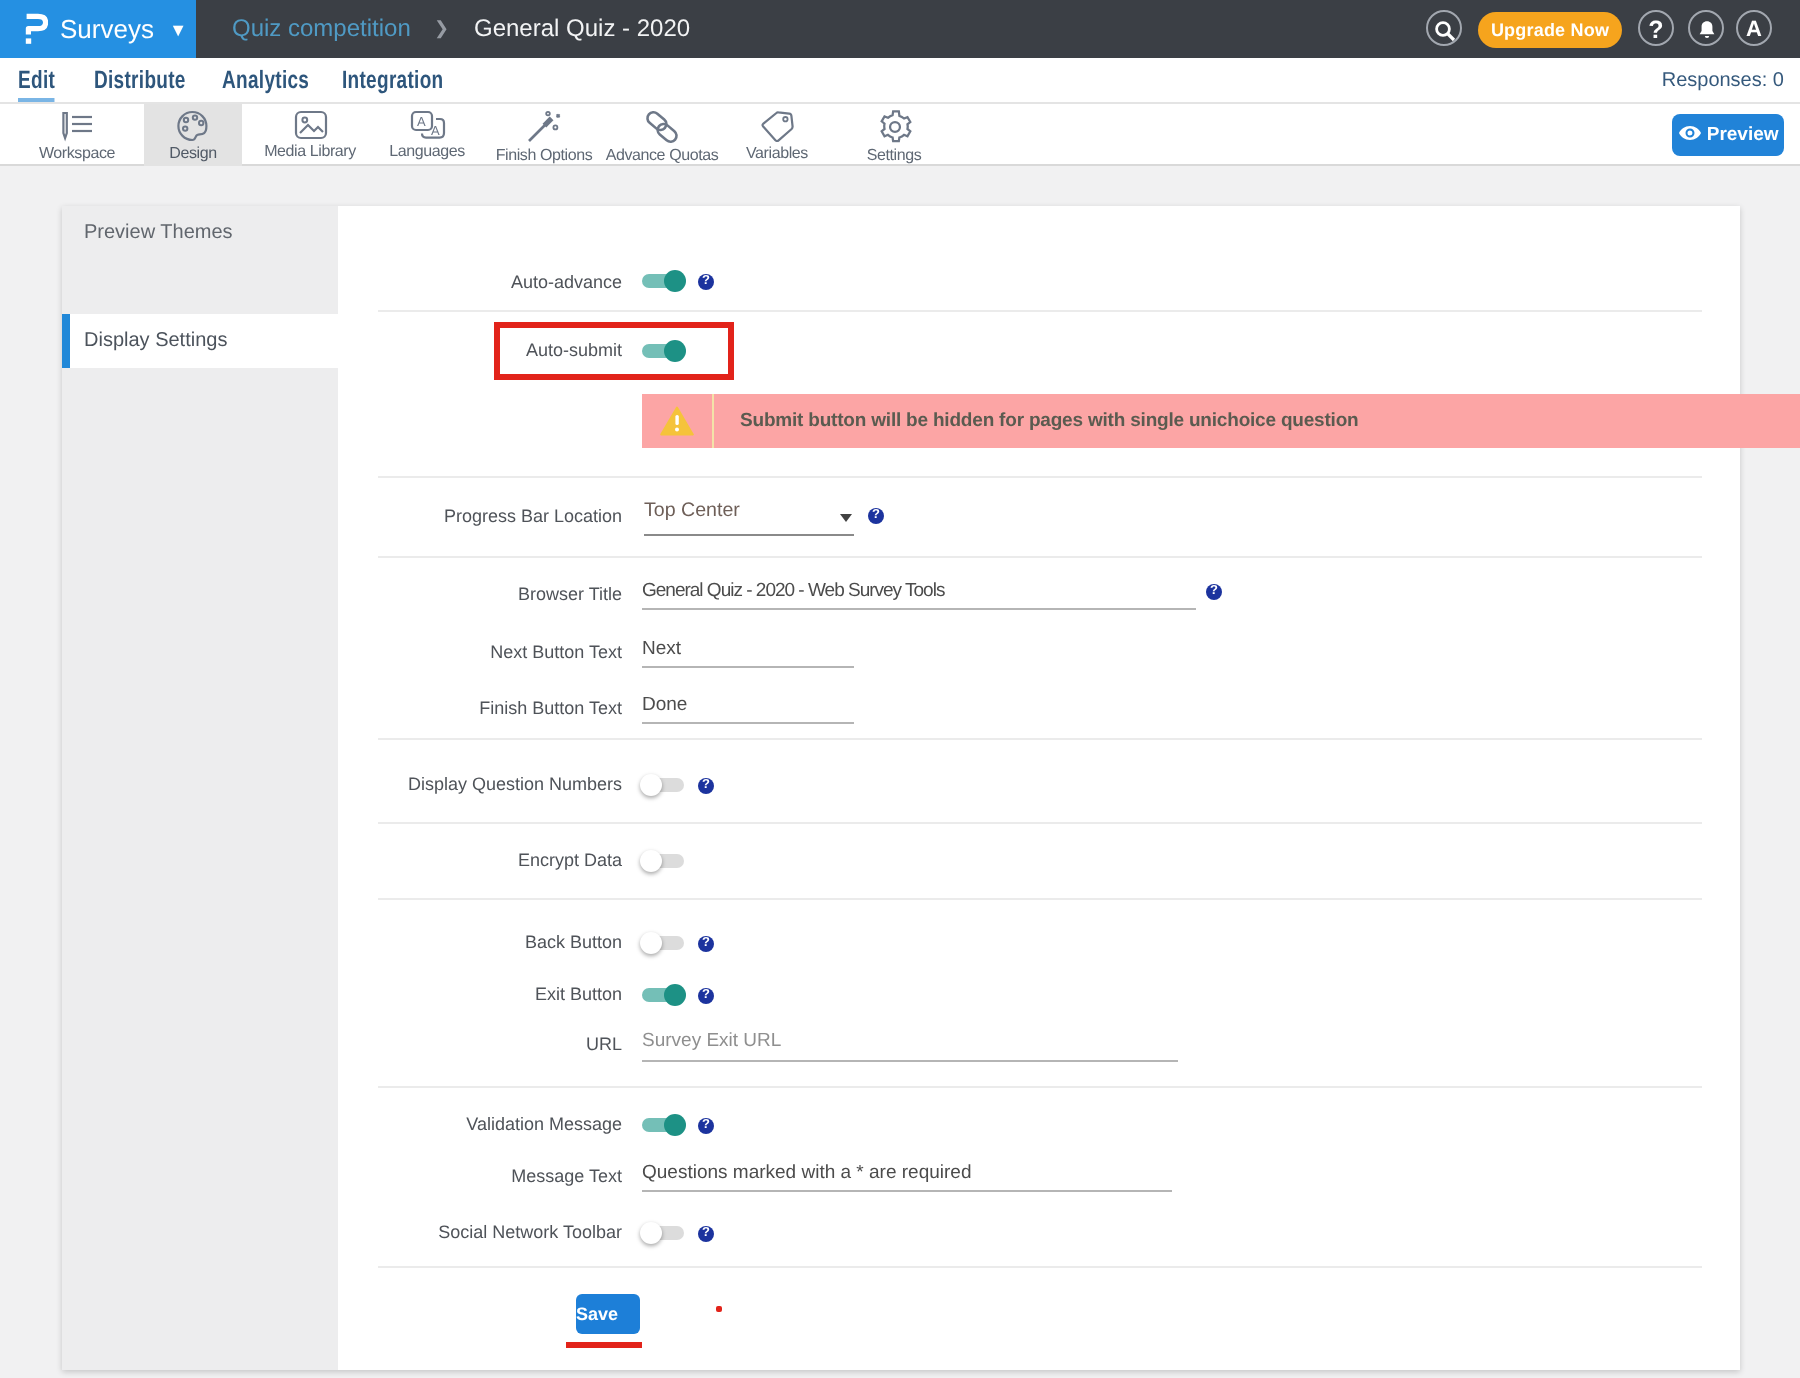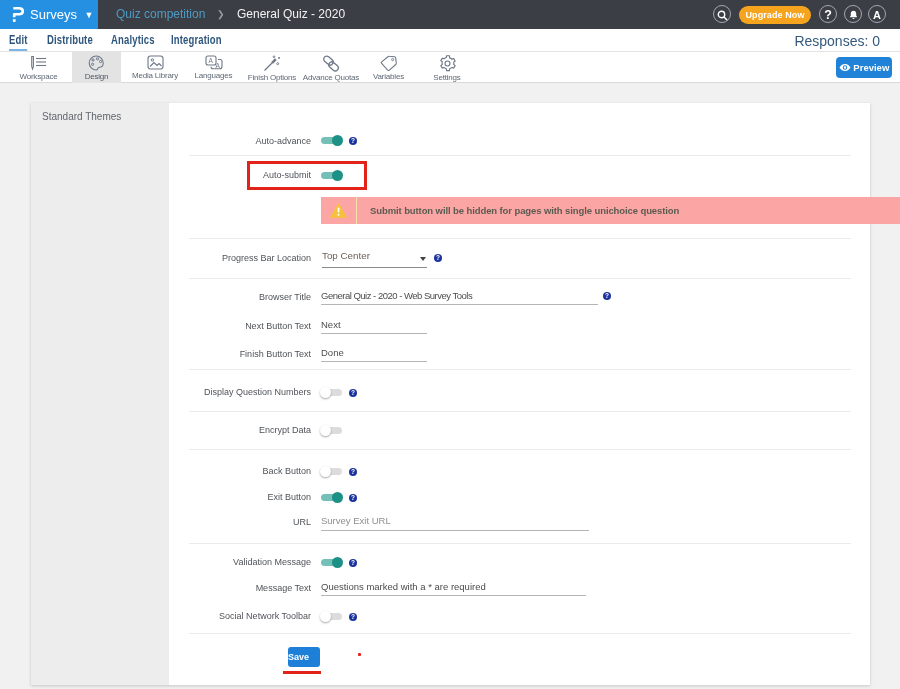--- a/index.html
+++ b/index.html
@@ -14,21 +14,21 @@
 #surveys .car { font-size:9px; vertical-align:1px; margin-left:4px; }
 .crumb1 { position:absolute; left:116px; top:0; height:29px; line-height:29px; color:#4f9ac4; font-size:12px; }
 .crumbsep { position:absolute; left:217px; top:0; height:29px; line-height:29px; color:#969ba3; font-size:9px; }
 .crumb2 { position:absolute; left:237px; top:0; height:29px; line-height:29px; color:#f2f3f4; font-size:12px; }
 .hcirc { position:absolute; top:5px; width:18px; height:18px; border:1px solid #a2a7af; border-radius:50%; color:#fff; text-align:center; }
 #upgrade { position:absolute; left:739px; top:5.5px; width:72px; height:18px; background:#f6a41d; border-radius:9px; color:#fff; font-size:9px; font-weight:bold; text-align:center; line-height:18px; letter-spacing:0.1px; }
 
 
 #tabs { position:absolute; left:0; top:29px; width:900px; height:23px; background:#fff; border-bottom:1px solid #e4e4e4; }
 .tab { position:absolute; top:0; height:22px; line-height:22px; color:#2e567c; font-size:12.5px; font-weight:bold; transform:scaleX(0.76); transform-origin:0 0; letter-spacing:0.2px; }
-#resp { position:absolute; right:20px; top:0; height:22px; line-height:24px; color:#35597c; font-size:14px; }
+#resp { position:absolute; right:8px; top:0; height:22px; line-height:24px; color:#35597c; font-size:10px; }
 
 
 #tbar { position:absolute; left:0; top:52px; width:900px; height:31px; background:#fff; border-bottom:1px solid #d9d9d9; }
 .titem { position:absolute; top:0; height:31px; text-align:center; }
 .titem svg { display:block; margin:2.5px auto 0; }
 .titem .tl { font-size:8px; letter-spacing:-0.2px; color:#5f6874; display:block; margin-top:1px; }
 #urlbox { position:absolute; left:647px; top:5px; width:178px; height:21px; background:#f2f2f2; border:1px solid #cfcfcf; border-radius:4px; font-size:8.8px; color:#3a3a3a; line-height:19px; padding-left:7px; letter-spacing:-0.1px; }
 #urlbox .pen { position:absolute; right:0; top:0; width:22px; height:19px; border-left:1px solid #d4d4d4; text-align:center; }
 #pvw { position:absolute; left:836px; top:5px; width:56px; height:21px; background:#2183d8; border-radius:4px; color:#fff; font-size:9.5px; font-weight:bold; text-align:center; line-height:21px; }
 
@@ -171,21 +171,22 @@
       </svg>
     <span class="tl">Settings</span>
   </div>
   <div id="pvw"><svg width="12" height="9" viewBox="0 0 24 18" style="vertical-align:-1px">
         <path d="M12 2C7 2 2.9 5.1 1 9c1.9 3.9 6 7 11 7s9.1-3.1 11-7c-1.9-3.9-6-7-11-7zm0 11.5A4.5 4.5 0 1112 4.5a4.5 4.5 0 010 9zm0-7a2.5 2.5 0 100 5 2.5 2.5 0 000-5z" fill="#fff"></path>
       </svg> Preview</div>
 </div>
 
 <div id="card">
   <div id="side">
-    <div class="sitem" style="top:0">Standard Themes</div>
+    <div class="sitem" style="top:0">Preview Themes</div>
+    <div class="sitem act" style="top:54px">Display Settings</div>
   </div>
 </div>
 
 <div class="lbl" style="left:101px;top:136px">Auto-advance</div>
 <div class="tgl on" style="left:321px;top:133px">
     <div class="trk"></div>
     <div class="knb"></div>
   </div>
 <div class="qi" style="left:349px;top:137px">?</div>
 

